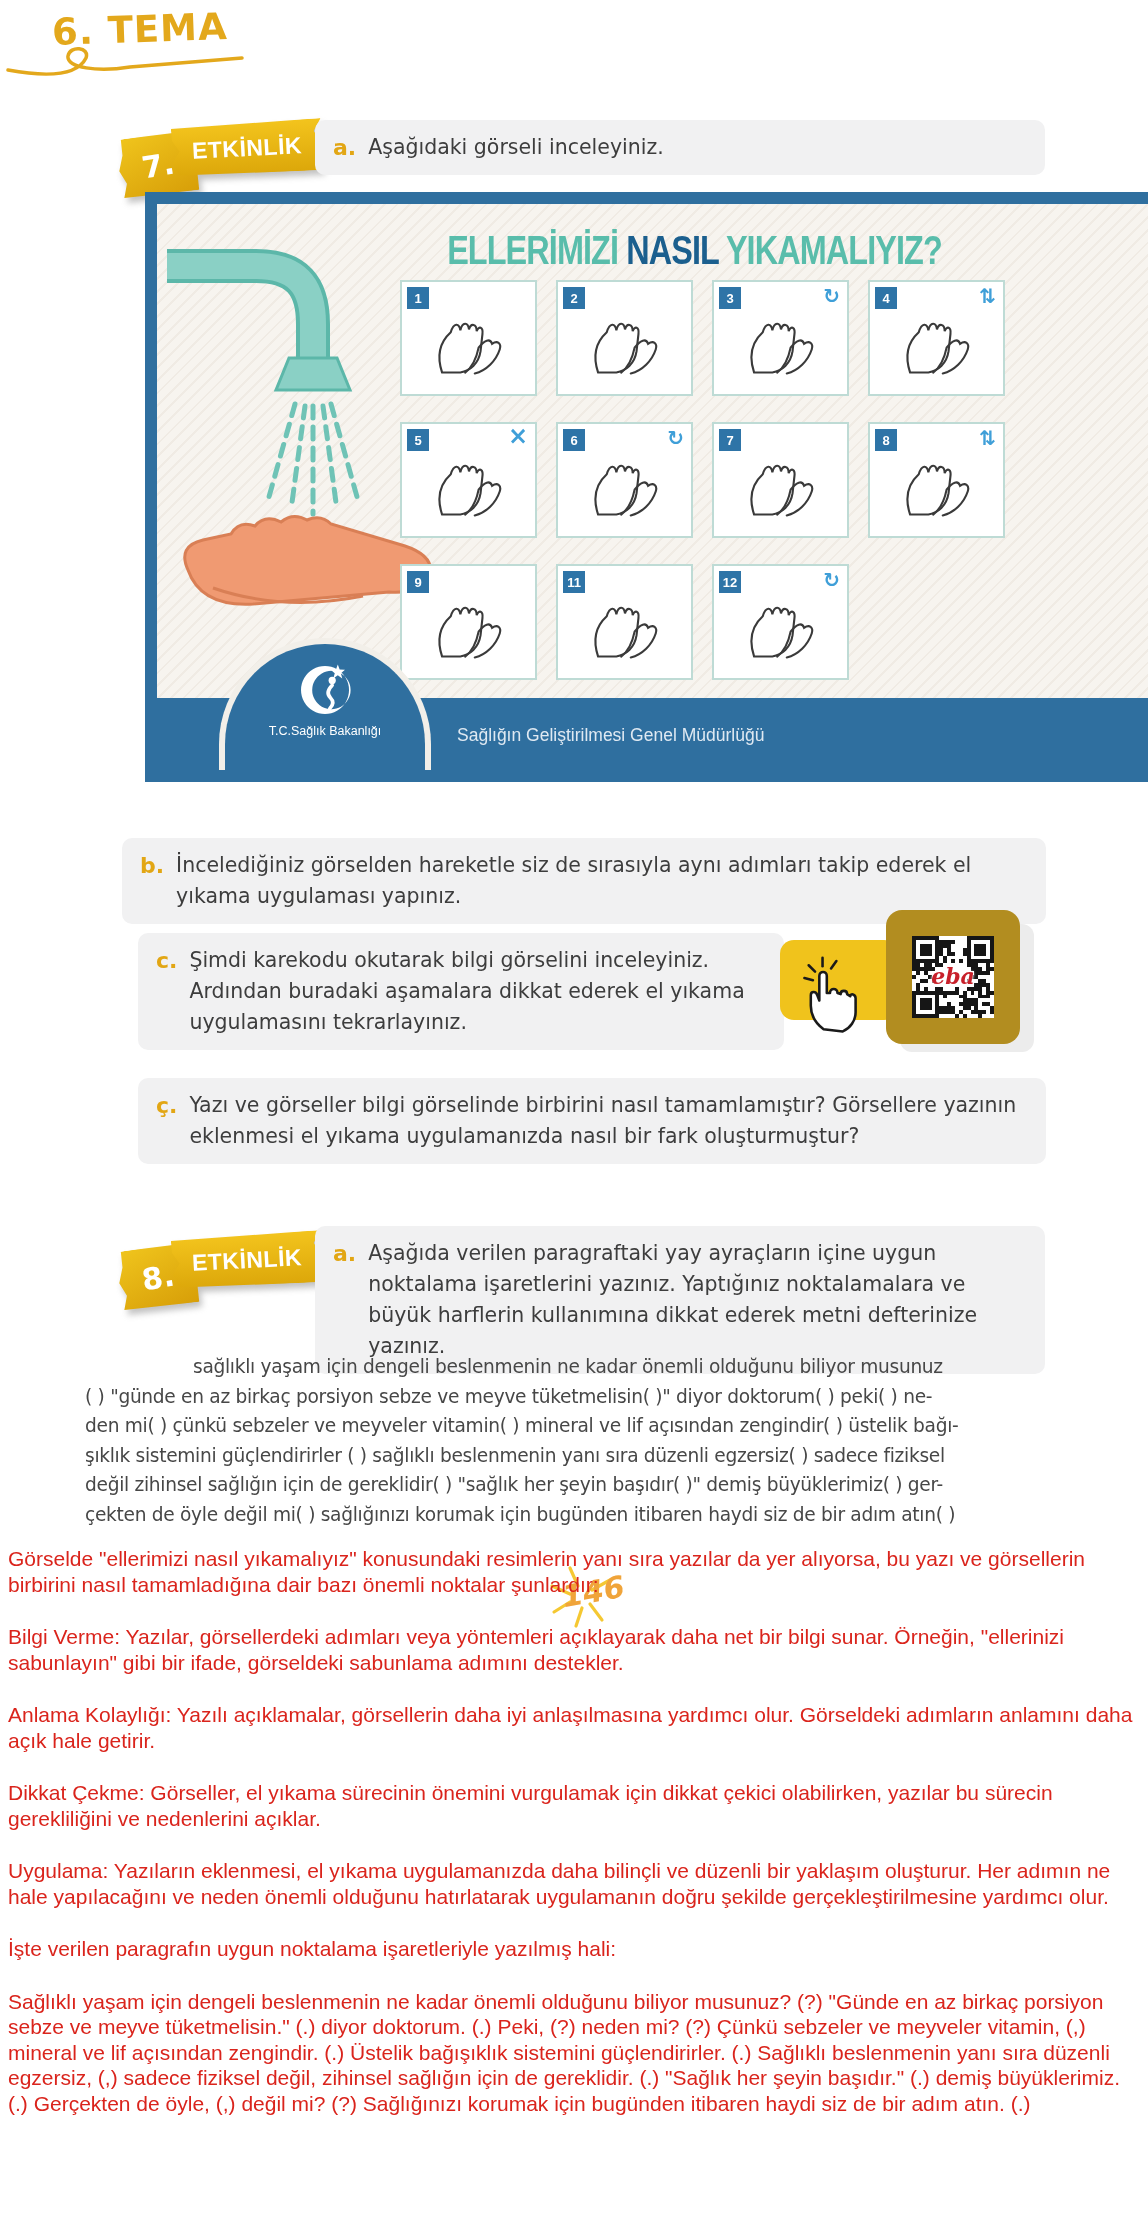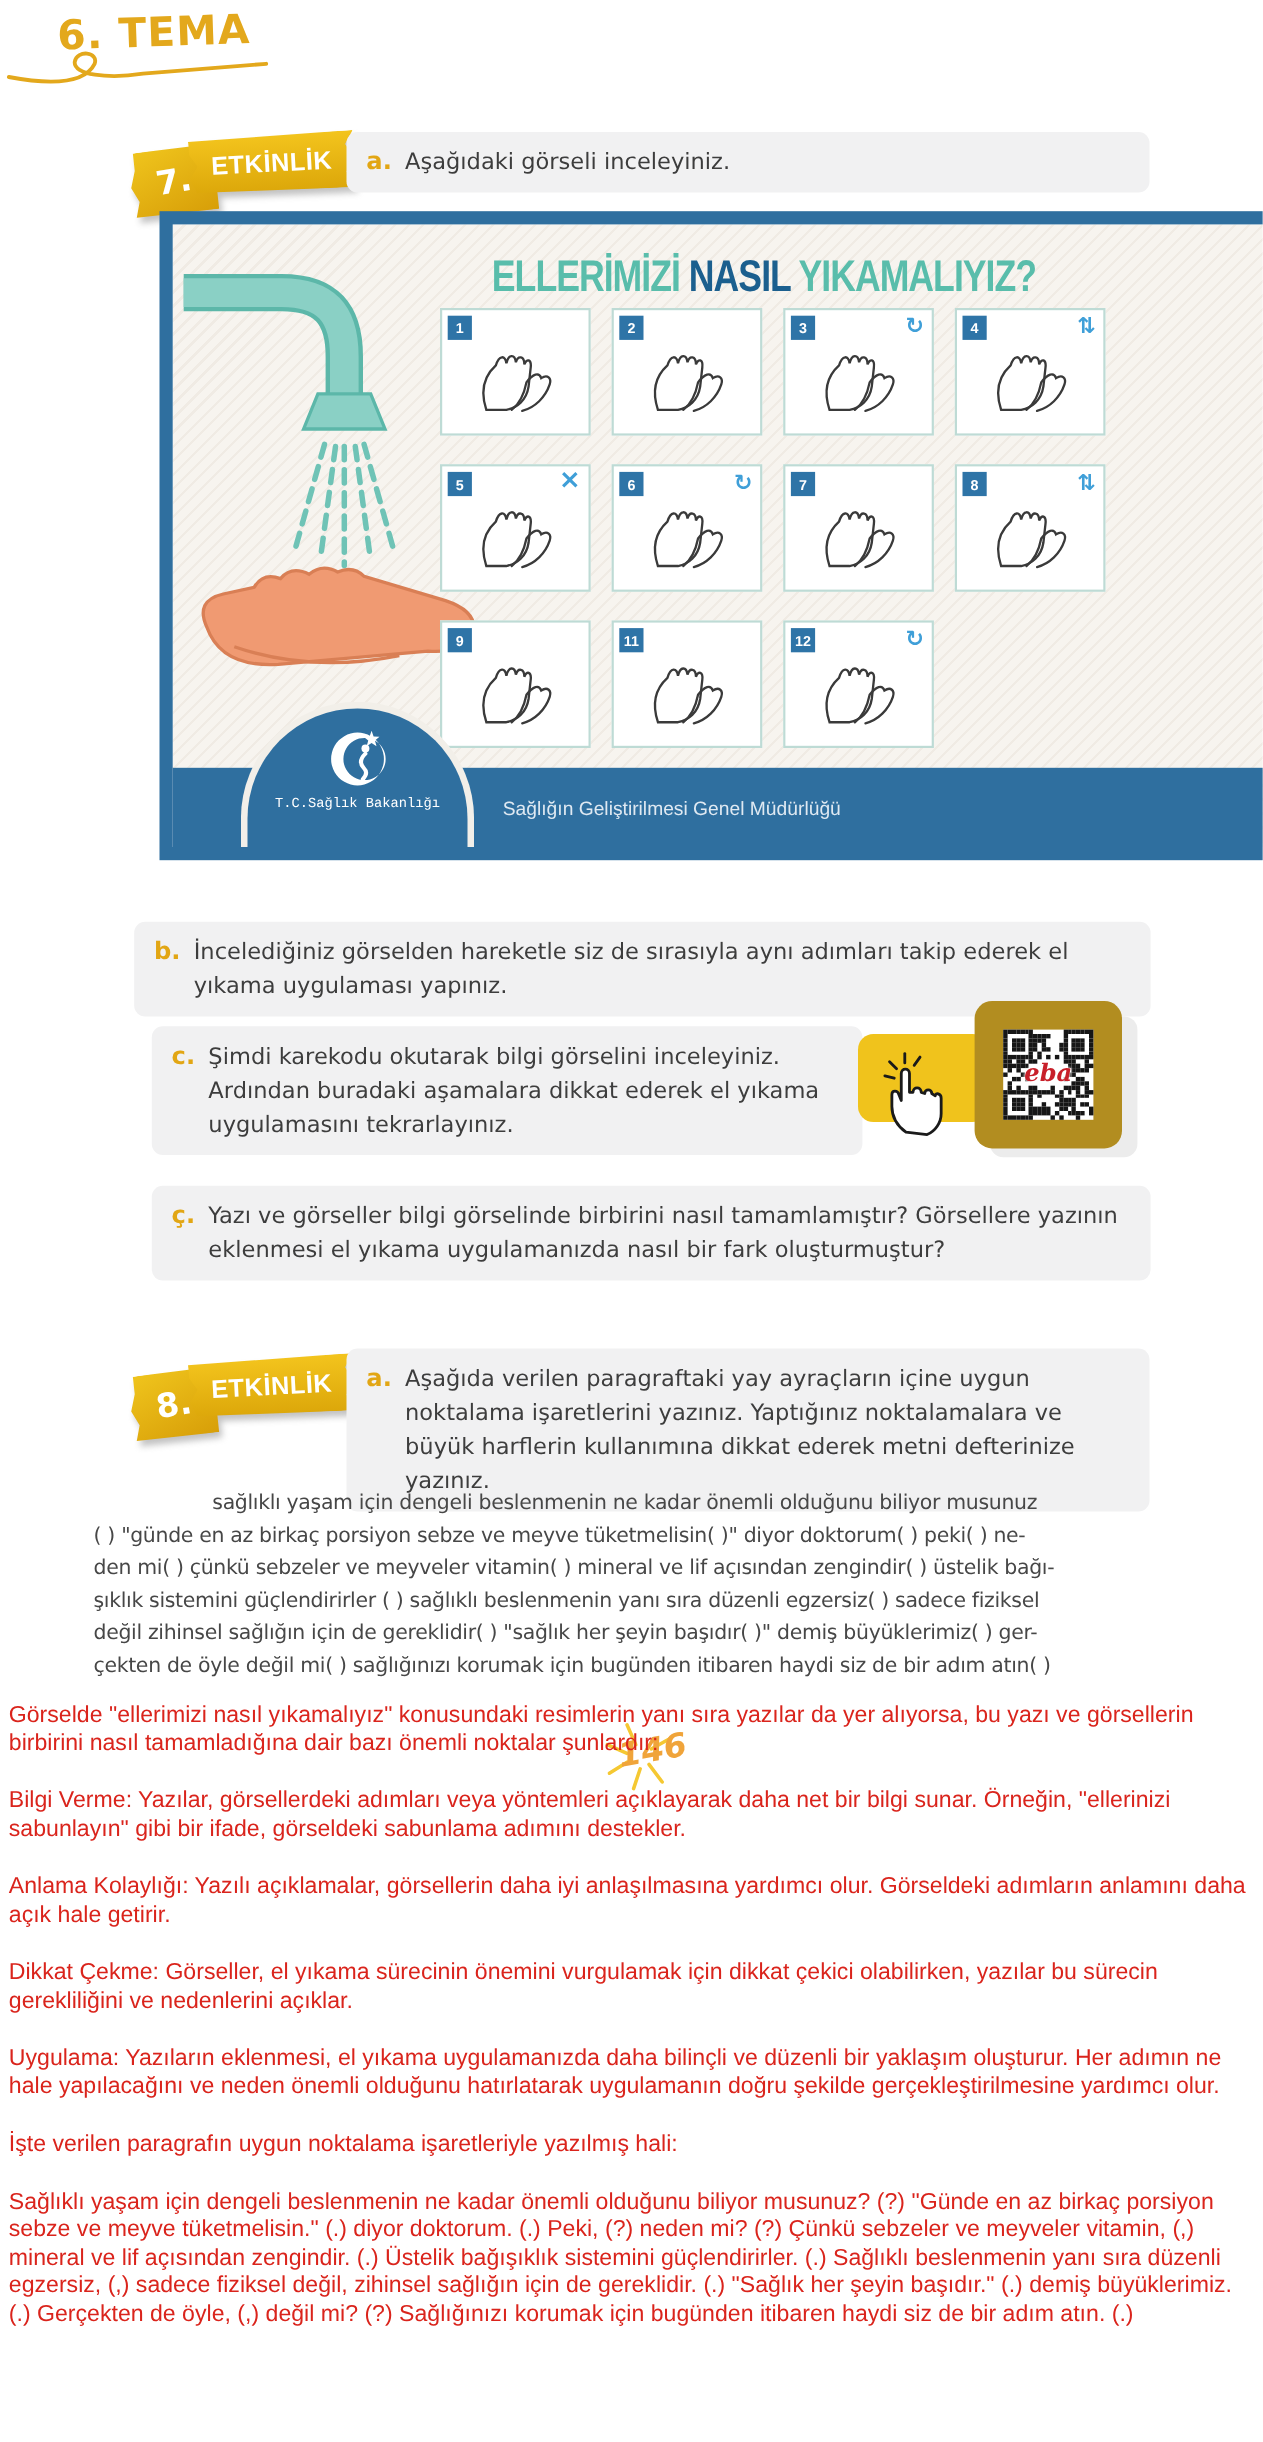--- a/index.html
+++ b/index.html
@@ -52,21 +52,21 @@
   .steps .step:nth-child(3)::after{content:"↻";}
   .steps .step:nth-child(4)::after{content:"⇅";}
   .steps .step:nth-child(5)::after{content:"×";font-size:24px;top:-2px;}
   .steps .step:nth-child(6)::after{content:"↻";}
   .steps .step:nth-child(8)::after{content:"⇅";}
   .steps .step:nth-child(11)::after{content:"↻";}
   .band{position:absolute;left:0;right:0;bottom:0;height:72px;background:#2f6f9f;}
   .dome{position:absolute;left:62px;bottom:0;width:212px;height:132px;background:#2f6f9f;
         border:6px solid #f2efe9;border-bottom:none;border-radius:110px 110px 0 0;
         box-sizing:border-box;display:flex;flex-direction:column;align-items:center;}
-  .dome-label{color:#fff;font-size:12.5px;margin-top:2px;font-family:Liberation Mono, monospace;}
+  .dome-label{color:#fff;font-size:12.5px;margin-top:2px;font-family:Liberation Sans, sans-serif;}
   .band-text{position:absolute;left:300px;right:30px;bottom:24px;text-align:left;
         color:#dfe9f2;font-size:17.5px;font-family:"Liberation Sans",sans-serif;}
 
   
   .qr-shadow{position:absolute;left:900px;top:924px;width:134px;height:128px;
         background:#ececec;border-radius:12px;}
   .bubble{position:absolute;left:780px;top:940px;width:118px;height:80px;
         background:#f0c31c;border-radius:14px;}
   .bubble::after{content:"";position:absolute;right:-24px;top:22px;
         border:14px solid transparent;border-left:18px solid #f0c31c;}

